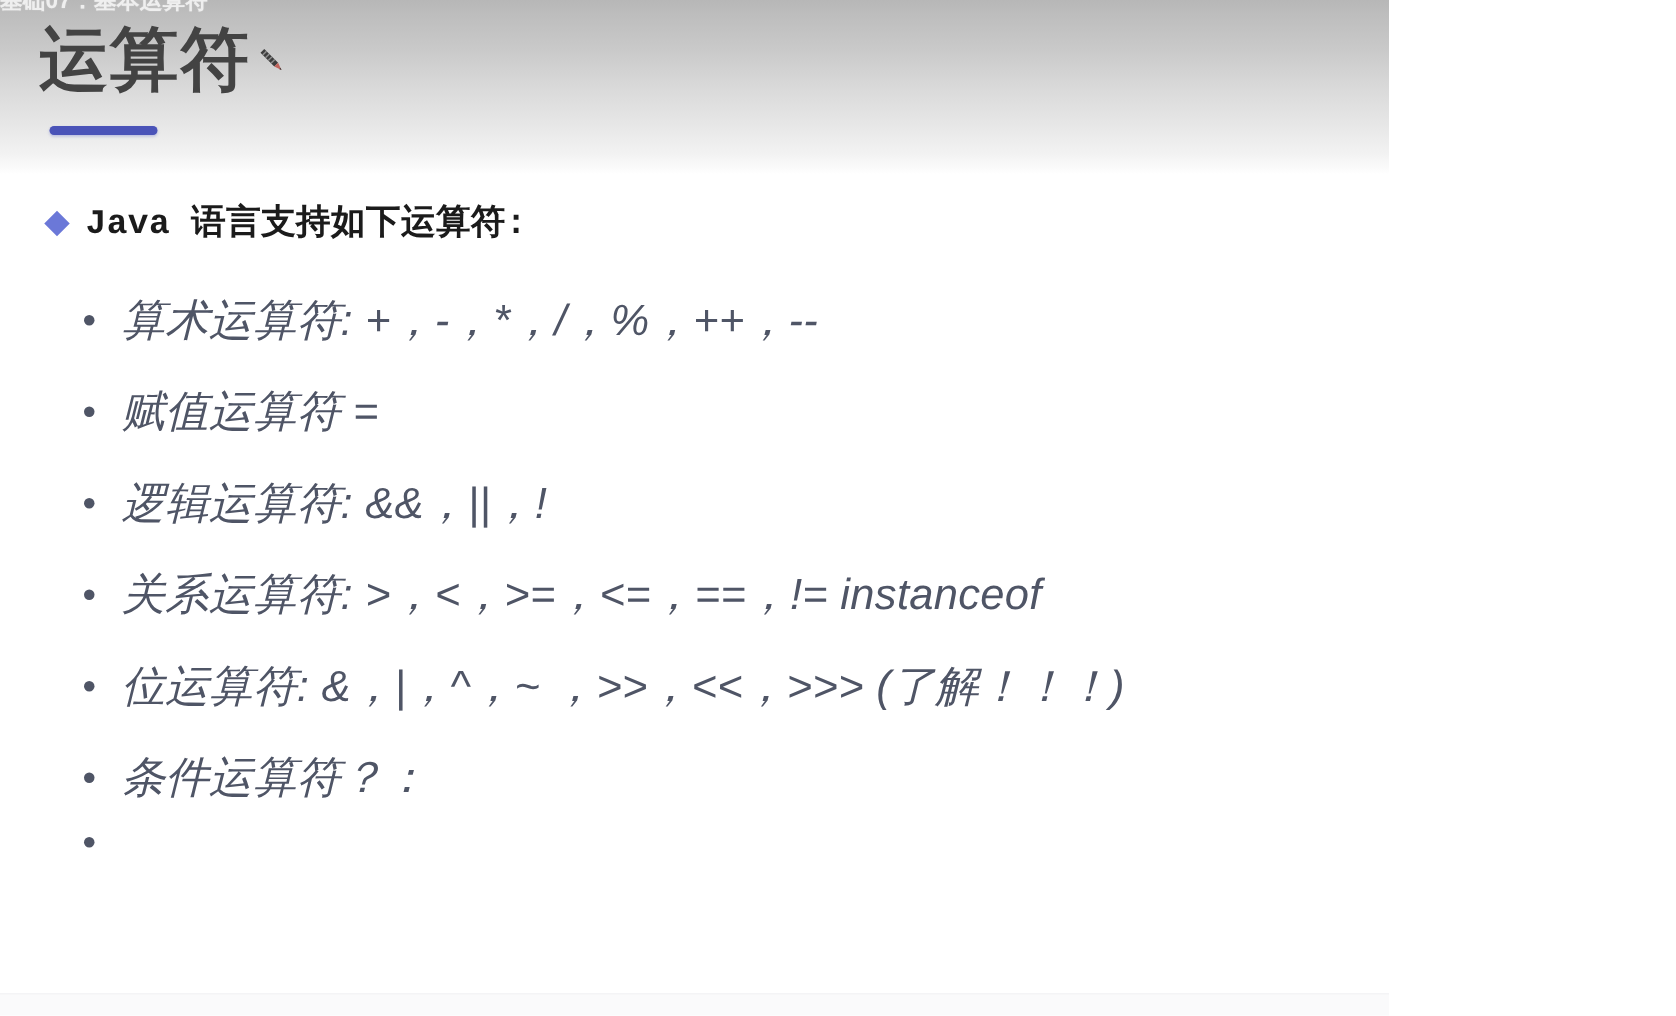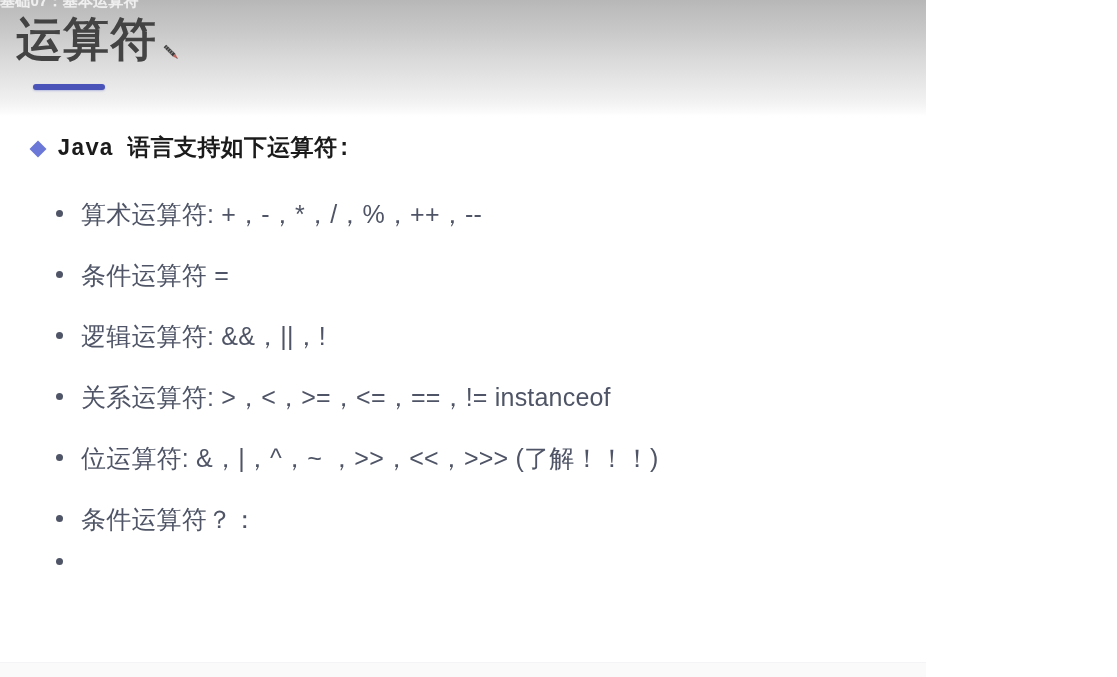--- a/index.html
+++ b/index.html
@@ -53,24 +53,24 @@
     color: #efefef;
     letter-spacing: 0.2px;
     white-space: nowrap;
     overflow: hidden;
     text-shadow: 0 0 1px rgba(255,255,255,0.4);
   }
 
   
   .title-row {
     position: absolute;
-    left: 16px;
+    left: 26px;
     top: 12px;
     display: flex;
-    align-items: flex-end;
+    align-items: center;
   }
   .slide-title {
     font-size: 46px;
     line-height: 54px;
     font-weight: 700;
     color: #434343;
     letter-spacing: 1px;
     white-space: nowrap;
   }
   .pen-icon {
@@ -136,24 +136,25 @@
     width: 7px;
     height: 7px;
     border-radius: 50%;
     background: #4f5566;
     flex: 0 0 auto;
     margin-right: 18px;
     position: relative;
     top: -6px;
   }
   .bullet-text {
-    font-size: 25px;
+    font-size: 29px;
     line-height: 32px;
     color: #4f5566;
     letter-spacing: 0.2px;
+    font-style: italic;
   }
 
   
   .bottom-edge {
     position: absolute;
     left: 0;
     top: 662px;
     width: 1117px;
     height: 15px;
     background: #fafafb;
@@ -199,21 +200,21 @@
 
   <div class="bullet-list">
 
     <div class="bullet-item">
       <span class="bullet-dot"></span>
       <span class="bullet-text">算术运算符: +，-，*，/，%，++，--</span>
     </div>
 
     <div class="bullet-item">
       <span class="bullet-dot"></span>
-      <span class="bullet-text">条件运算符 =</span>
+      <span class="bullet-text">赋值运算符 =</span>
     </div>
 
     <div class="bullet-item">
       <span class="bullet-dot"></span>
       <span class="bullet-text">逻辑运算符: &amp;&amp;，||，!</span>
     </div>
 
     <div class="bullet-item">
       <span class="bullet-dot"></span>
       <span class="bullet-text">关系运算符: &gt;，&lt;，&gt;=，&lt;=，==，!= instanceof</span>

